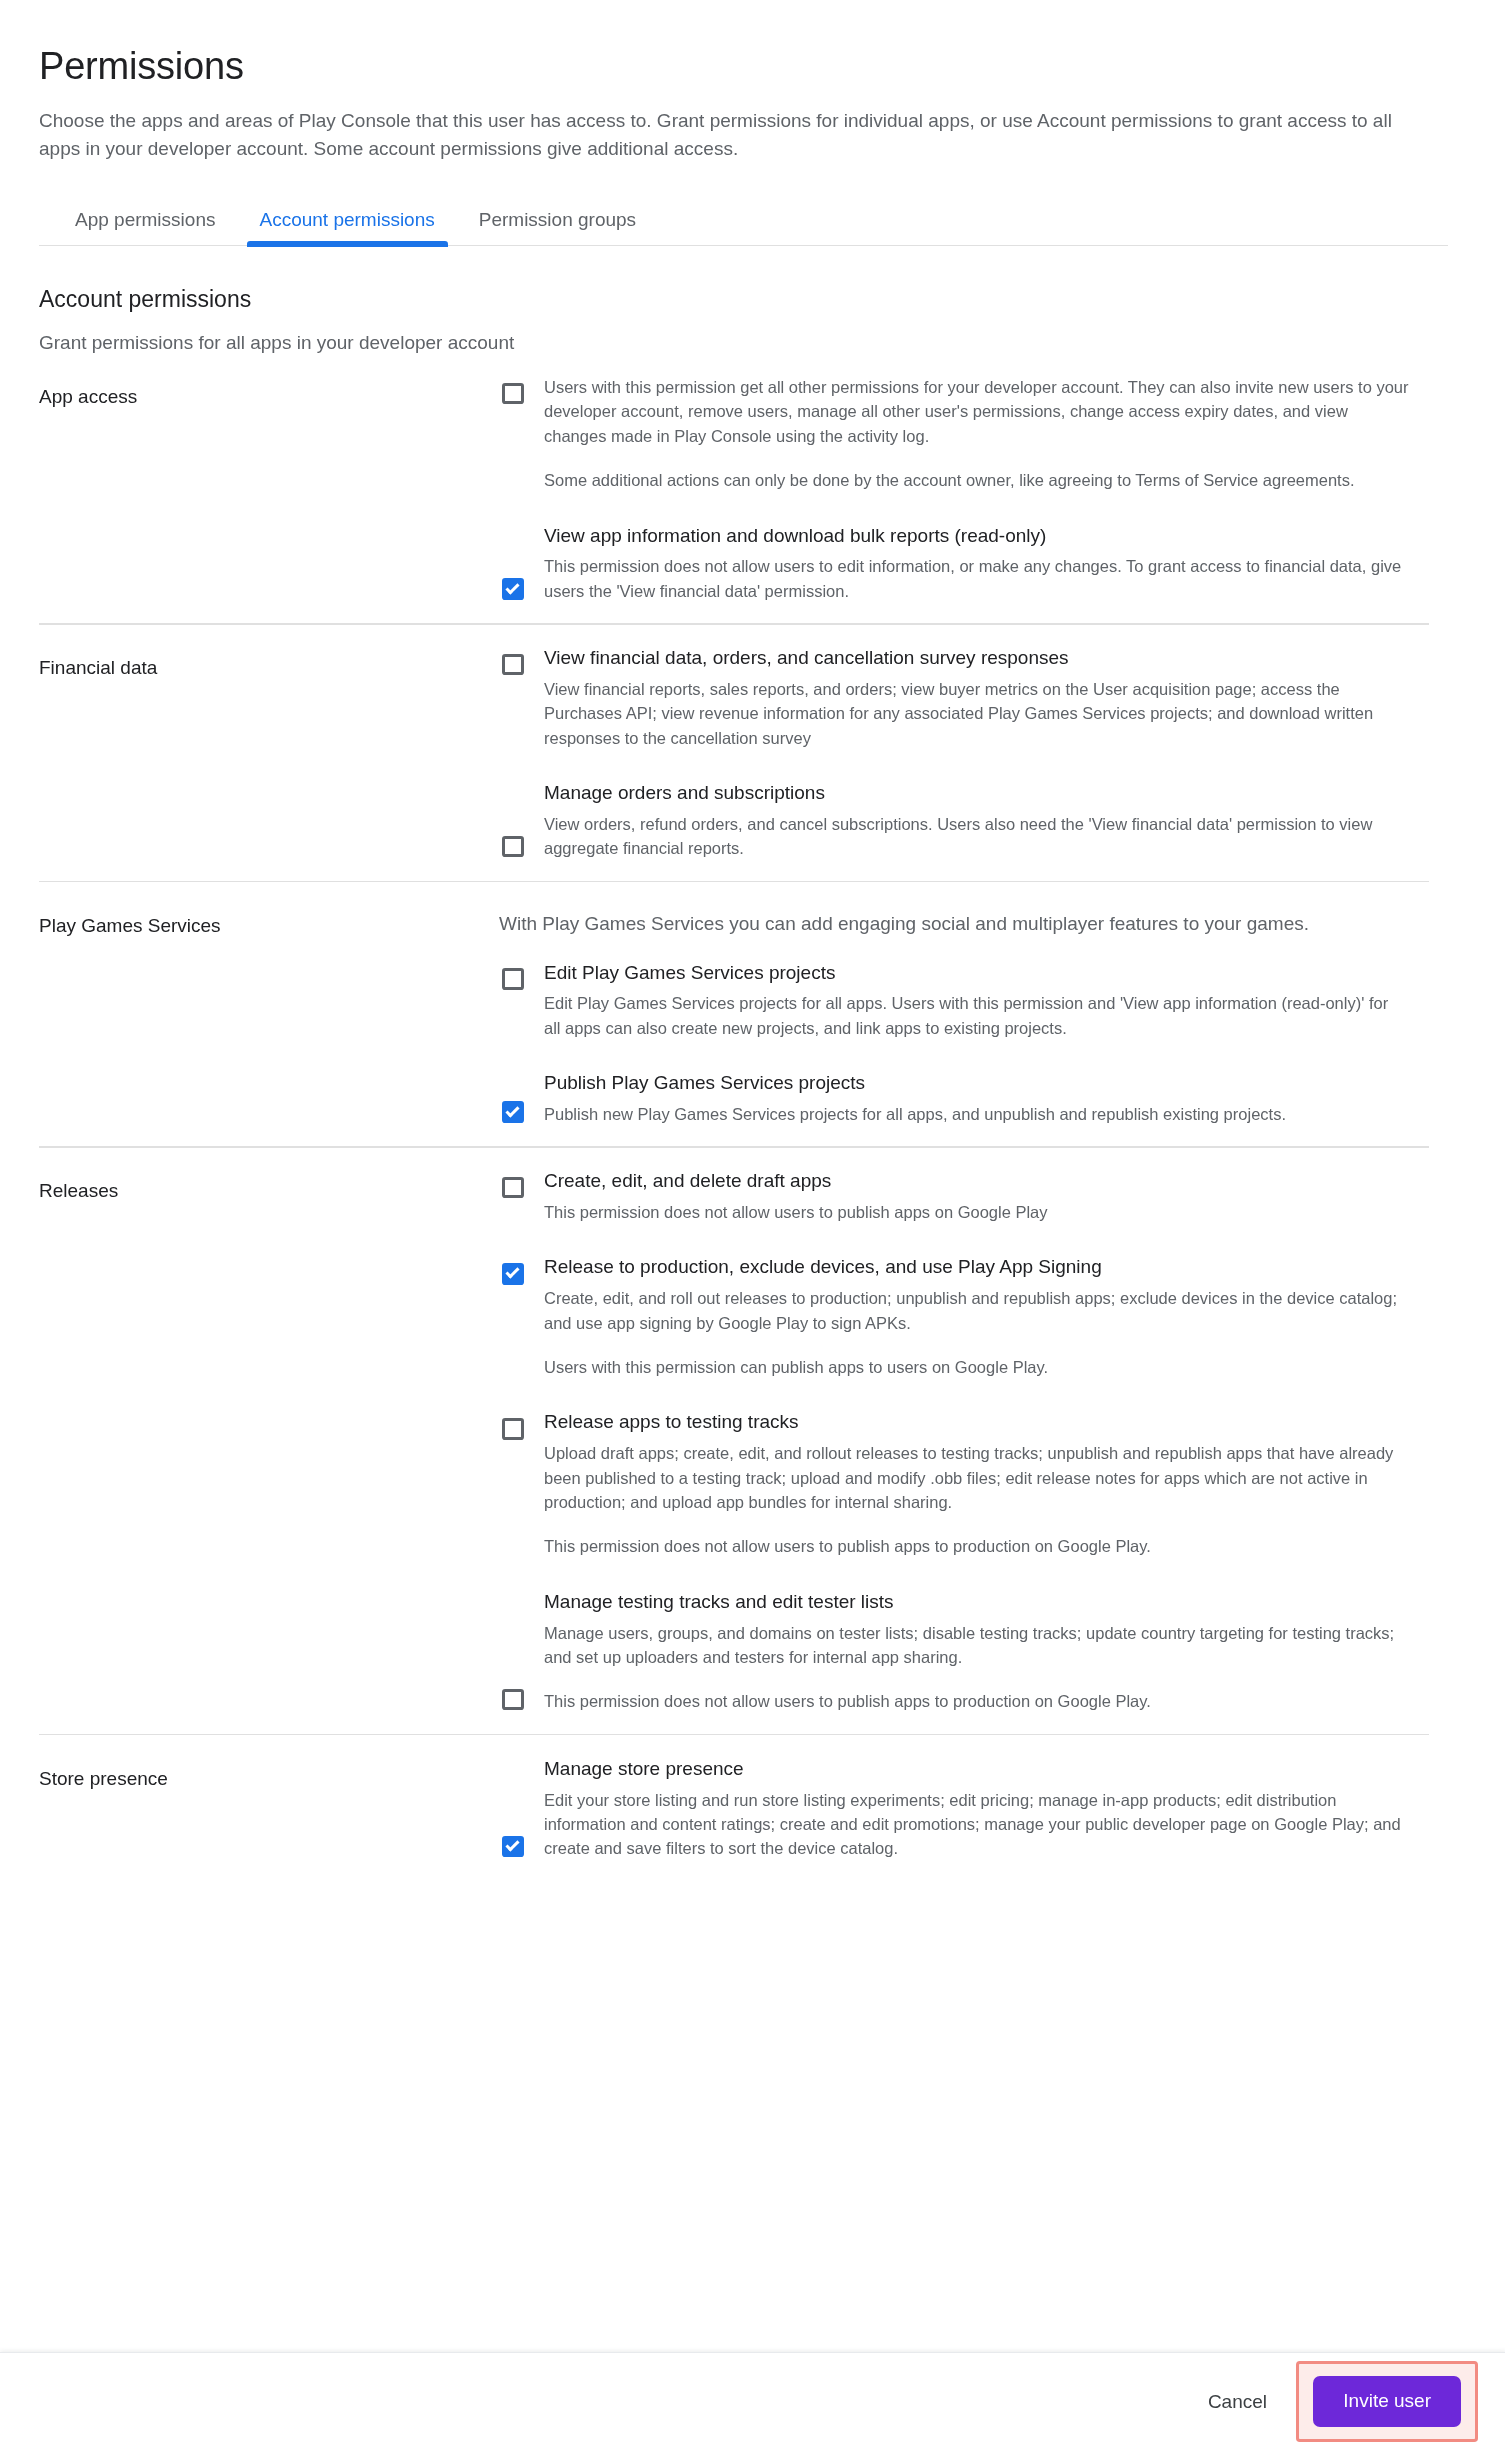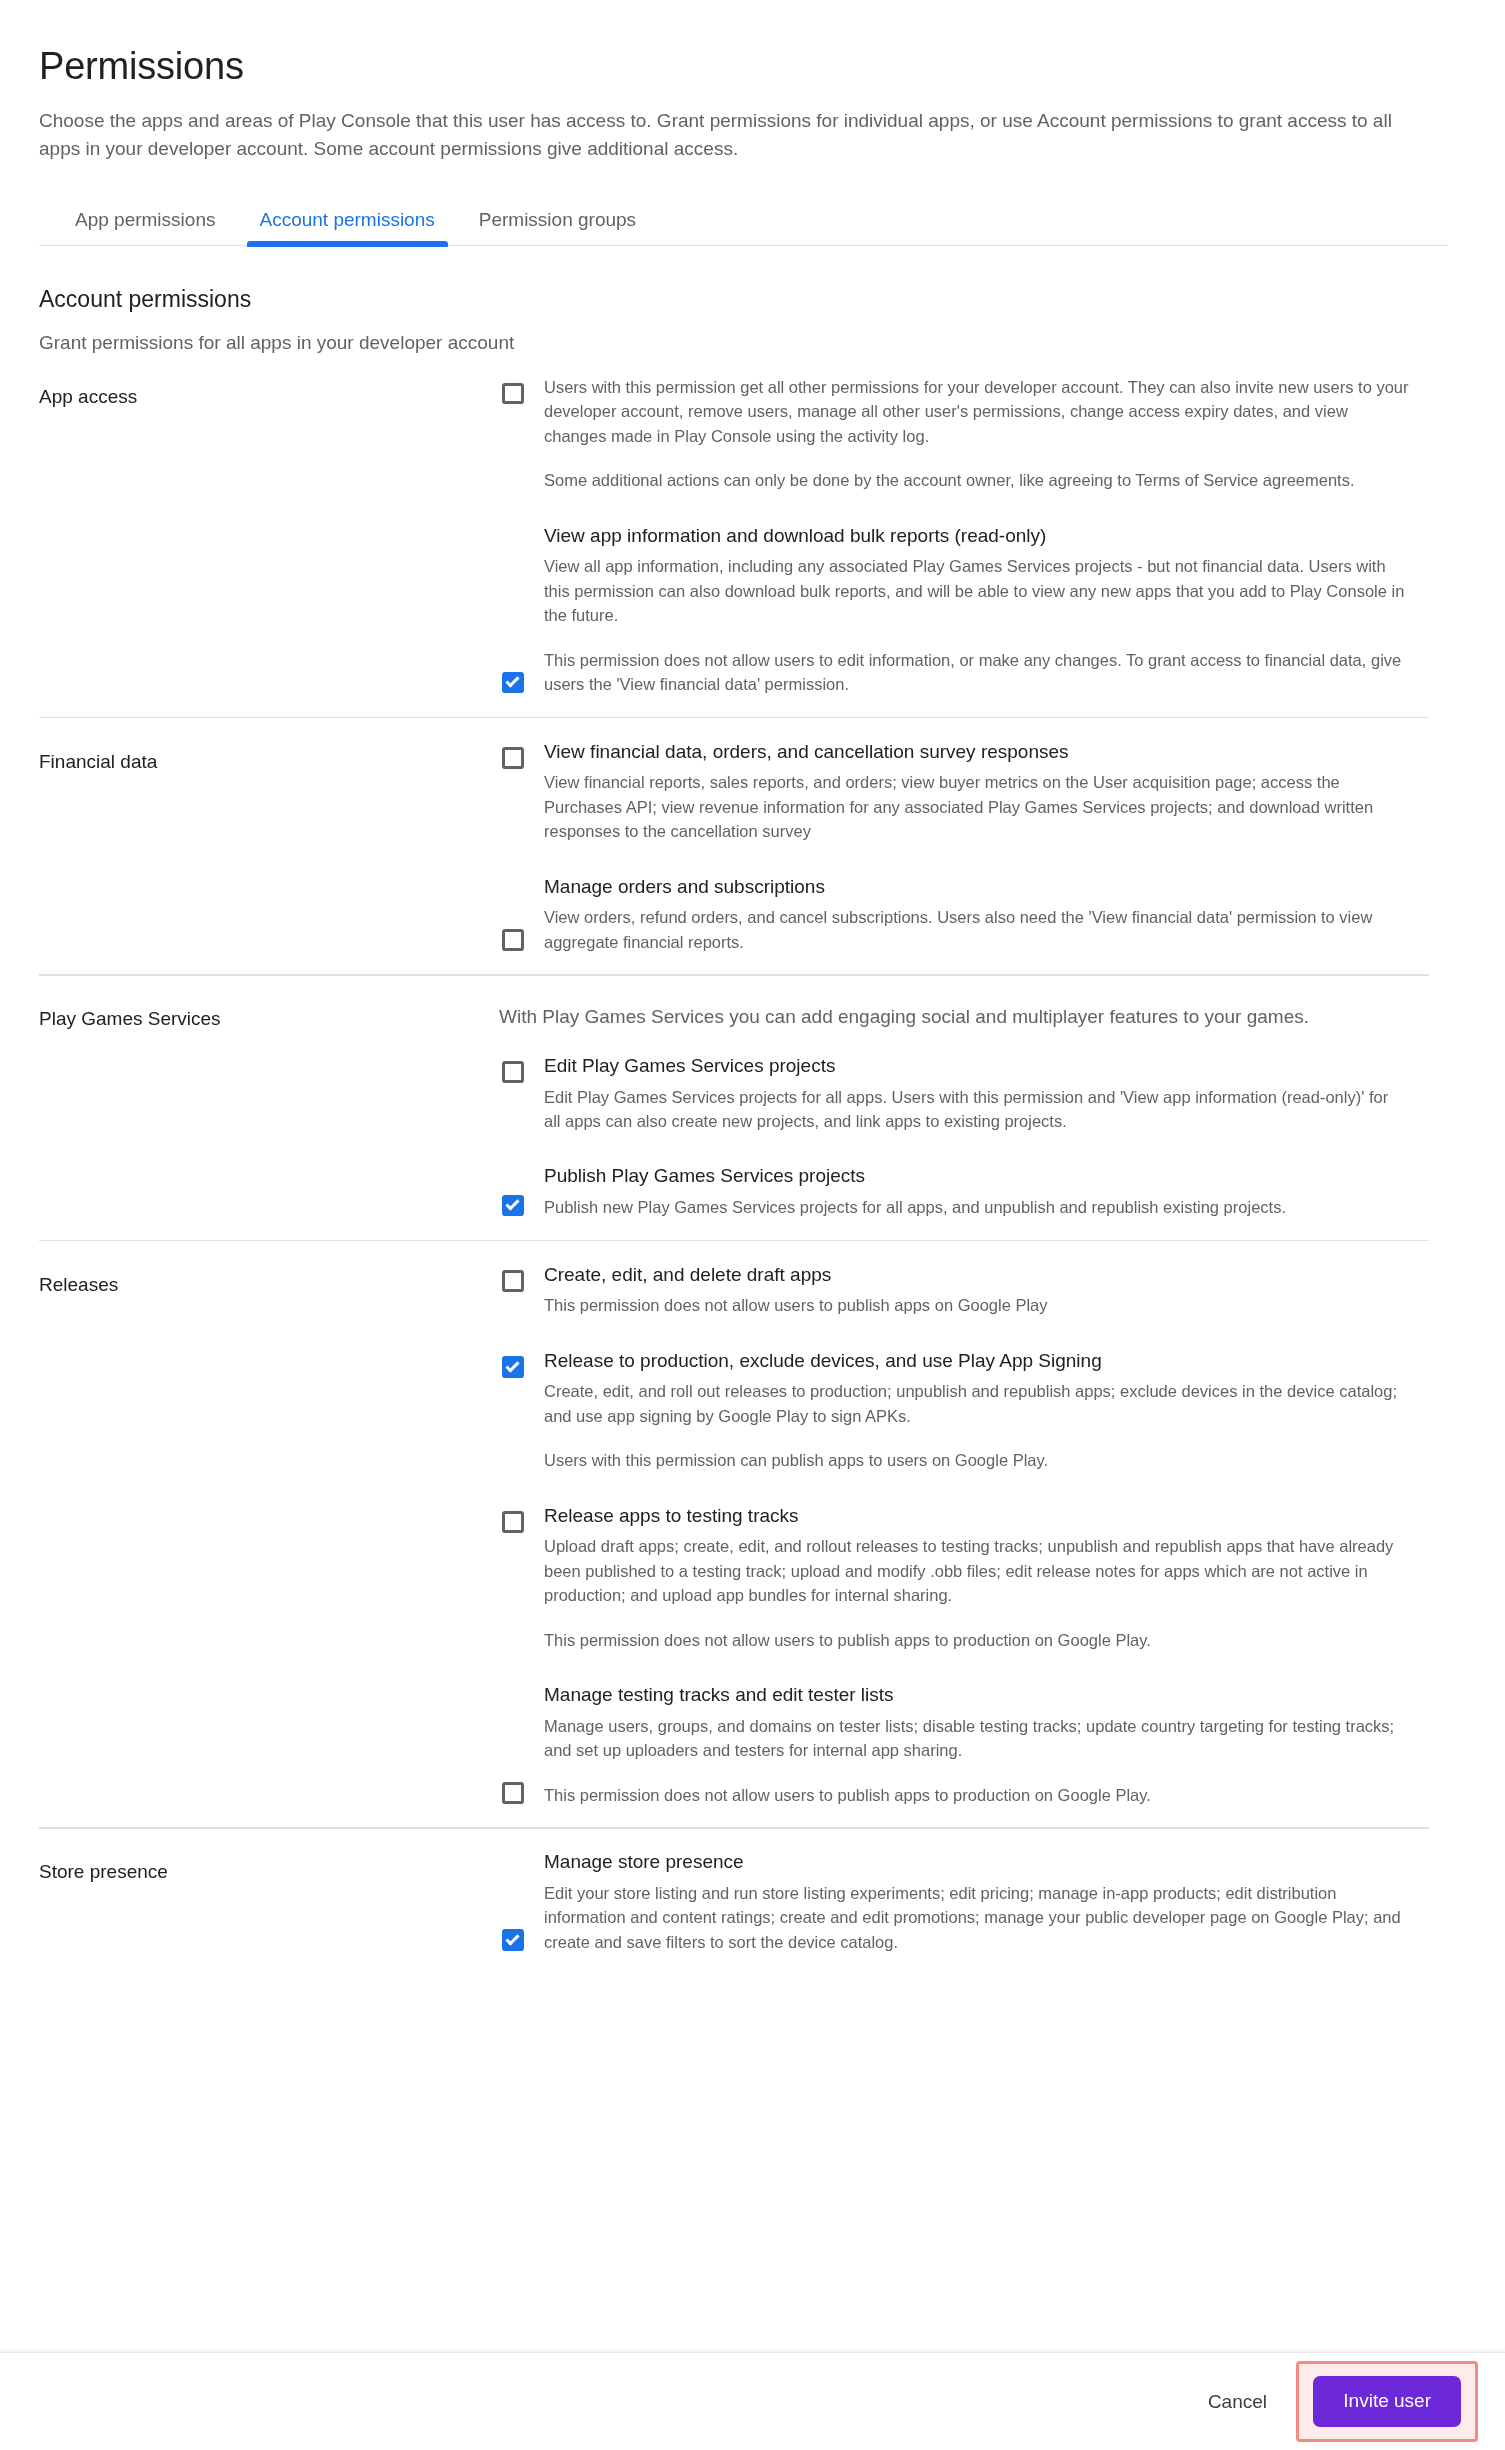--- a/index.html
+++ b/index.html
@@ -258,21 +258,20 @@
               <p class="perm-desc">Some additional actions can only be done by the account owner, like agreeing to Terms of Service agreements.</p>
             </div>
           </div>
           <div class="perm">
             <div class="cb checked">
               <span class="box"></span>
               <span class="tick"></span>
             </div>
             <div class="perm-text">
               <div class="perm-title">View app information and download bulk reports (read-only)</div>
-              <p class="perm-desc">View all app information, including any associated Play Games Services projects - but not financial data. Users with this permission can also download bulk reports, and will be able to view any new apps that you add to Play Console in the future.</p>
               <p class="perm-desc">This permission does not allow users to edit information, or make any changes. To grant access to financial data, give users the 'View financial data' permission.</p>
             </div>
           </div>
         </div>
       </div>
       <div class="divider"></div>
       <div class="group">
         <div class="group-label">Financial data</div>
         <div class="group-body">
           <div class="perm">

